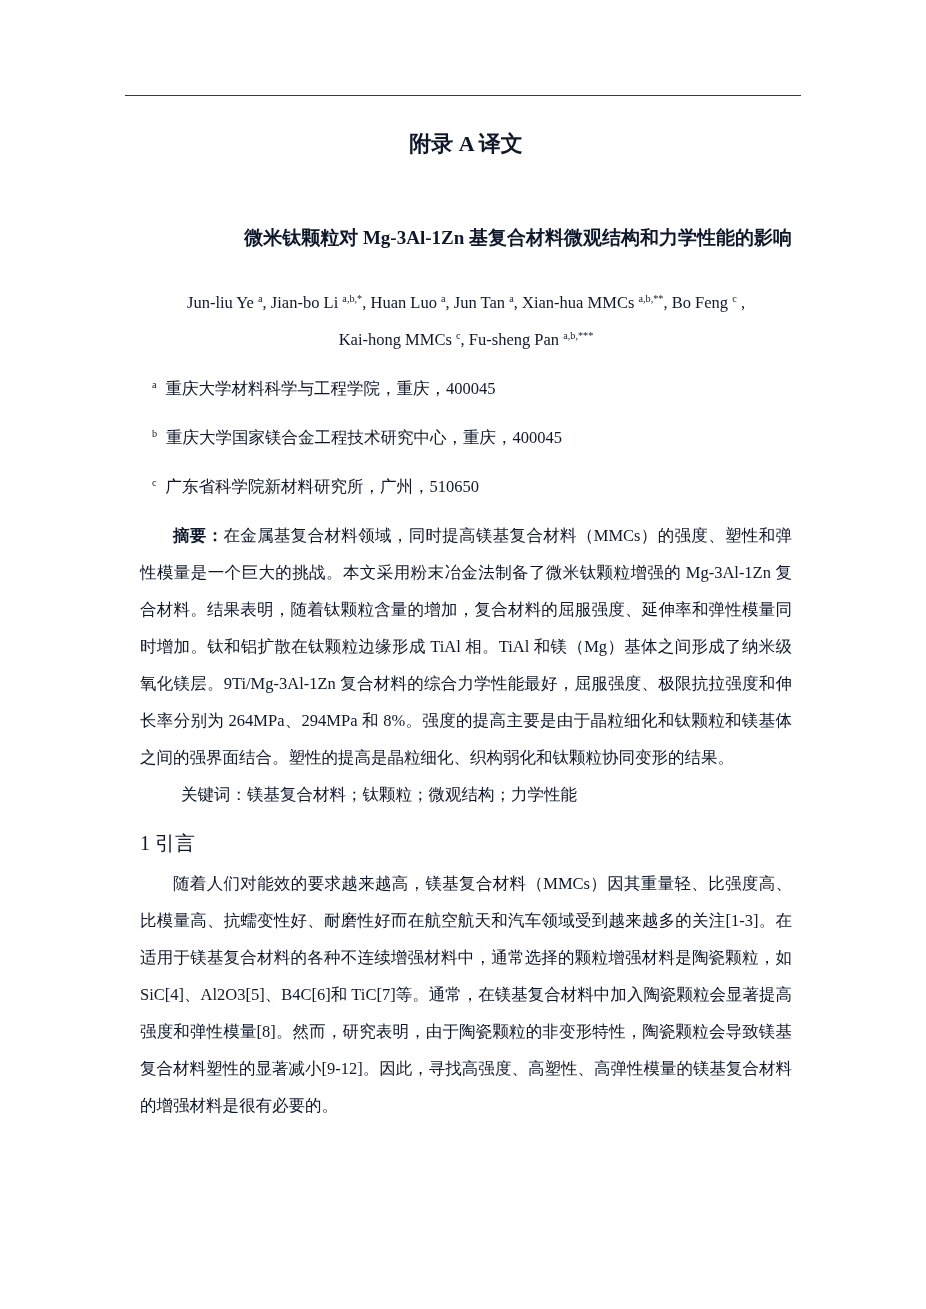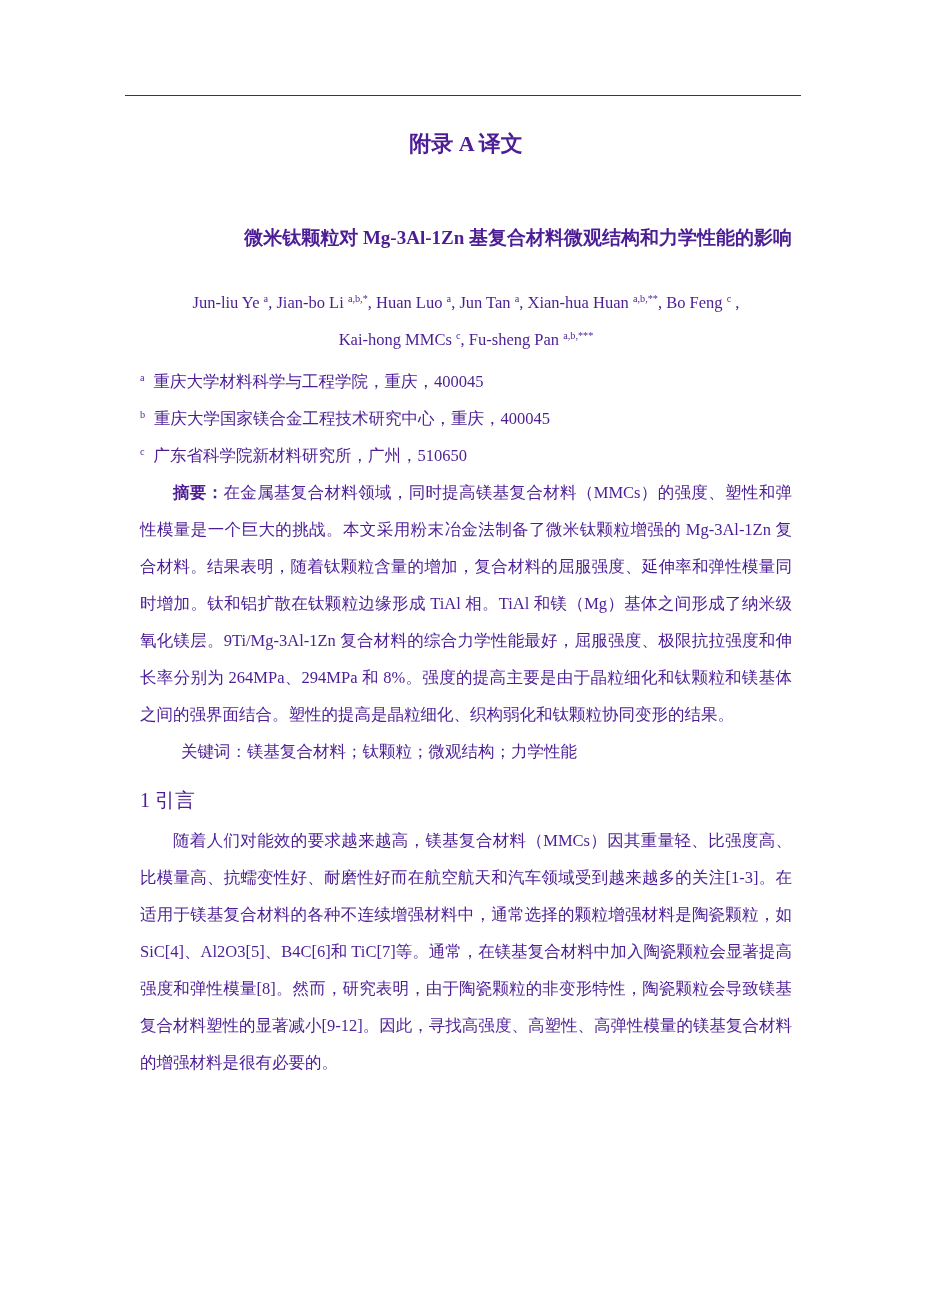--- a/index.html
+++ b/index.html
@@ -5,21 +5,21 @@
   html, body {
     margin: 0;
     padding: 0;
     background: #ffffff;
   }
   .page {
     position: relative;
     width: 926px;
     height: 1309px;
     background: #ffffff;
-    color: #4c1d95;
+    color: #0f172a;
     font-family: "Liberation Serif", "DejaVu Serif", serif;
     overflow: hidden;
   }
   .header-rule {
     position: absolute;
     top: 95px;
     left: 125px;
     width: 676px;
     border-top: 1px solid #3a3a3a;
     height: 0;
@@ -45,21 +45,21 @@
     line-height: 28px;
   }
   .authors {
     margin: 0;
     text-align: center;
     font-size: 16.5px;
     line-height: 37px;
   }
   .authors.line1 { margin-top: 32px; }
   .affiliation {
-    margin: 0;
+    margin: 12px;
     font-size: 16.5px;
     line-height: 37px;
     text-align: left;
   }
   .affiliations-block { margin-top: 5px; }
   .affiliation sup { margin-right: 9px; }
   sup {
     font-size: 0.62em;
     line-height: 0;
     vertical-align: super;
@@ -82,21 +82,21 @@
 <body>
 
 <div class="page">
   <div class="header-rule"></div>
   <div class="content">
 
     <h1 class="appendix-title">附录 A 译文</h1>
 
     <h2 class="paper-title">微米钛颗粒对 Mg-3Al-1Zn 基复合材料微观结构和力学性能的影响</h2>
 
-    <p class="authors line1"><span>Jun-liu Ye </span><sup>a</sup><span>, Jian-bo Li </span><sup>a,b,*</sup><span>, Huan Luo </span><sup>a</sup><span>, Jun Tan </span><sup>a</sup><span>, Xian-hua Huan </span><sup>a,b,**</sup><span>, Bo Feng </span><sup>c</sup><span> ,</span></p>
+    <p class="authors line1"><span>Jun-liu Ye </span><sup>a</sup><span>, Jian-bo Li </span><sup>a,b,*</sup><span>, Huan Luo </span><sup>a</sup><span>, Jun Tan </span><sup>a</sup><span>, Xian-hua MMCs </span><sup>a,b,**</sup><span>, Bo Feng </span><sup>c</sup><span> ,</span></p>
 
     <p class="authors line2"><span>Kai-hong MMCs </span><sup>c</sup><span>, Fu-sheng Pan </span><sup>a,b,***</sup></p>
 
     <div class="affiliations-block">
       <p class="affiliation"><sup>a</sup><span>重庆大学材料科学与工程学院，重庆，400045</span></p>
       <p class="affiliation"><sup>b</sup><span>重庆大学国家镁合金工程技术研究中心，重庆，400045</span></p>
       <p class="affiliation"><sup>c</sup><span>广东省科学院新材料研究所，广州，510650</span></p>
     </div>
 
     <p class="body-par abstract"><span style="font-weight: bold;">摘要：</span><span>在金属基复合材料领域，同时提高镁基复合材料（MMCs）的强度、塑性和弹性模量是一个巨大的挑战。本文采用粉末冶金法制备了微米钛颗粒增强的 Mg-3Al-1Zn 复合材料。结果表明，随着钛颗粒含量的增加，复合材料的屈服强度、延伸率和弹性模量同时增加。钛和铝扩散在钛颗粒边缘形成 TiAl 相。TiAl 和镁（Mg）基体之间形成了纳米级氧化镁层。9Ti/Mg-3Al-1Zn 复合材料的综合力学性能最好，屈服强度、极限抗拉强度和伸长率分别为 264MPa、294MPa 和 8%。强度的提高主要是由于晶粒细化和钛颗粒和镁基体之间的强界面结合。塑性的提高是晶粒细化、织构弱化和钛颗粒协同变形的结果。</span></p>

